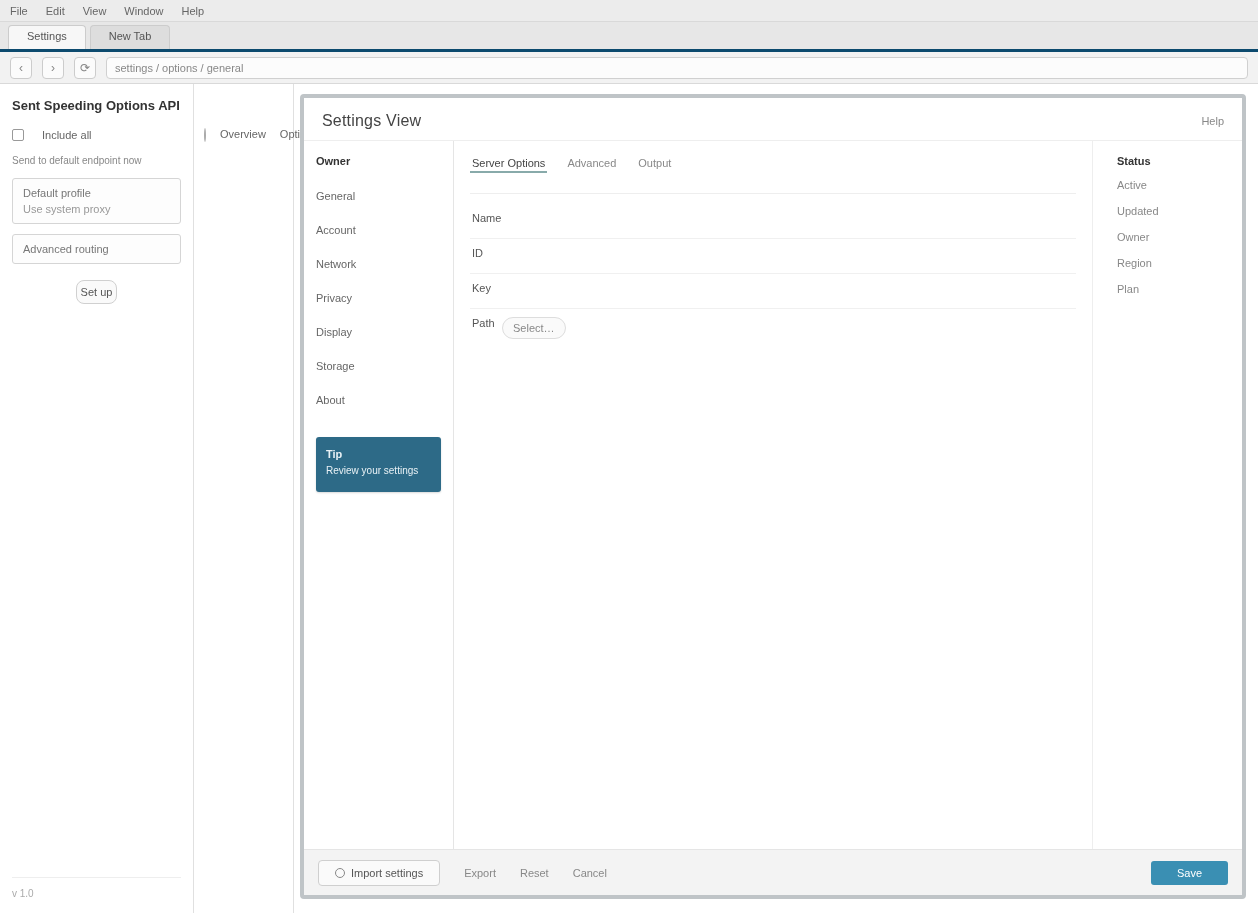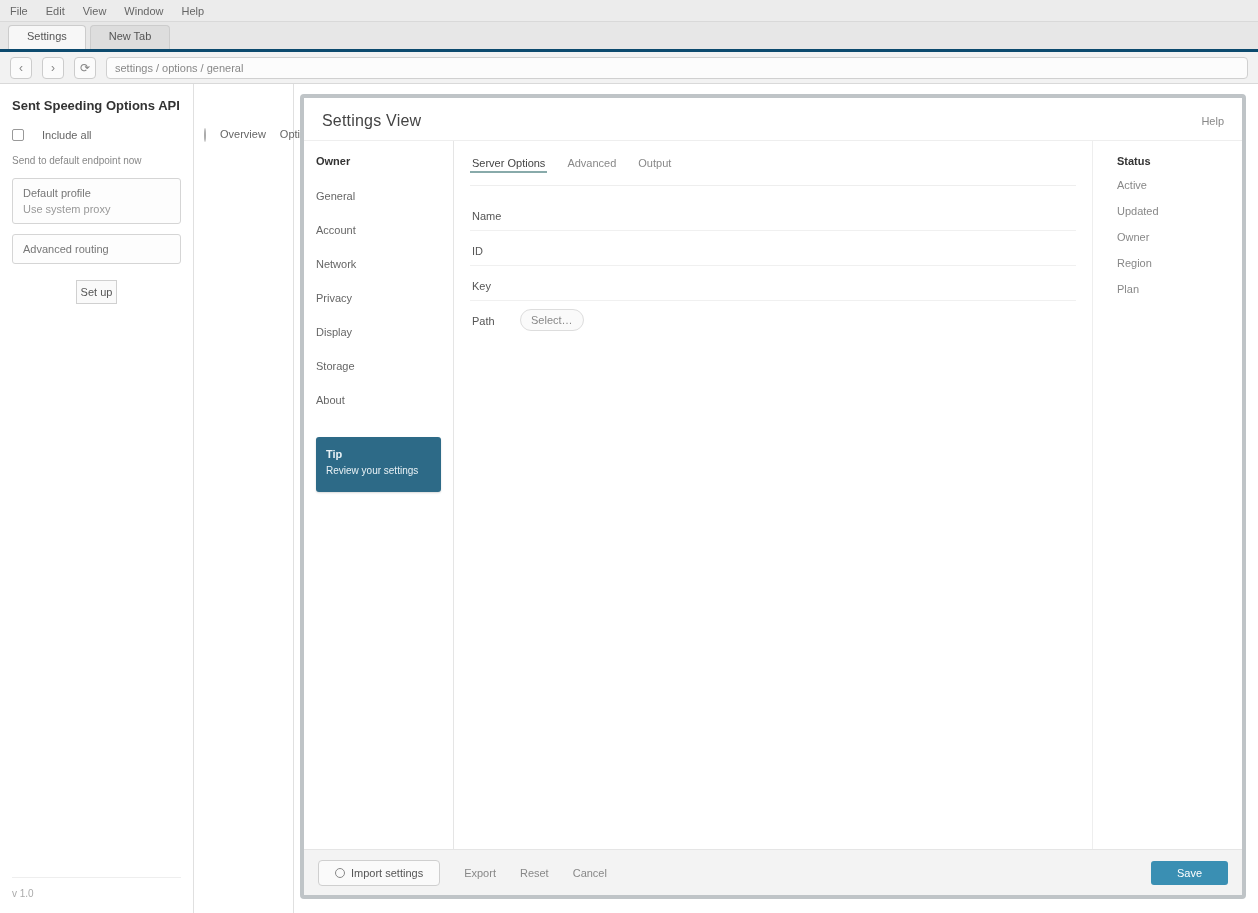--- a/index.html
+++ b/index.html
@@ -108,21 +108,21 @@
     color: #777;
     background: #fdfdfd;
   }
   .lp-item {
     display: flex; align-items: flex-end; gap: 18px;
     font-size: 11px; color: #666; padding: 2px 0;
   }
   .btn-light {
     display: inline-block;
     border: 1px solid #d0d0d0;
-    border-radius: 0;
+    border-radius: 8px;
     padding: 5px 4px;
     font-size: 11px;
     color: #555;
     background: #fafafa;
     align-self: center;
     margin-top: 6px;
   }
   
   .mid-panel {
     width: 100px;
@@ -197,26 +197,26 @@
   
   .center-area {
     flex: 1;
     padding: 14px 16px;
     display: flex;
     flex-direction: column;
     position: relative;
   }
   .tabs-row {
     display: flex; gap: 18px; font-size: 11px; color: #888;
-    border-bottom: 1px solid #eee; padding-bottom: 12px; margin-bottom: 10px;
+    border-bottom: 1px solid #eee; padding-bottom: 20px; margin-bottom: 10px;
   }
   .tabs-row .t { padding: 2px 2px; }
   .tabs-row .t.active { color: #444; border-bottom: 2px solid #8aa; }
   .form-row {
-    display: flex; align-items: flex-end; gap: 20px;
+    display: flex; align-items: flex-start; gap: 2px;
     padding: 8px 2px; border-bottom: 1px solid #f0f0f0;
   }
   .form-row .fr-label { width: 28px; font-size: 11px; color: #555; }
   .form-row .fr-field {
     flex: 1; height: 18px;
   }
   .pill-input {
     border: 1px solid #ddd; border-radius: 12px;
     padding: 4px 10px; font-size: 11px; color: #888; background: #fafafa;
     display: inline-block;

